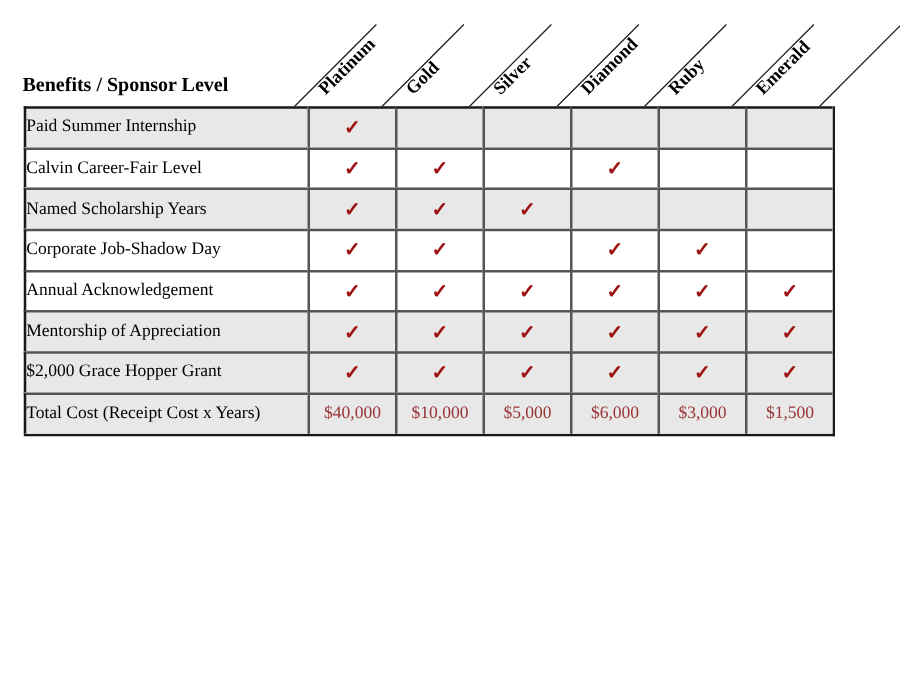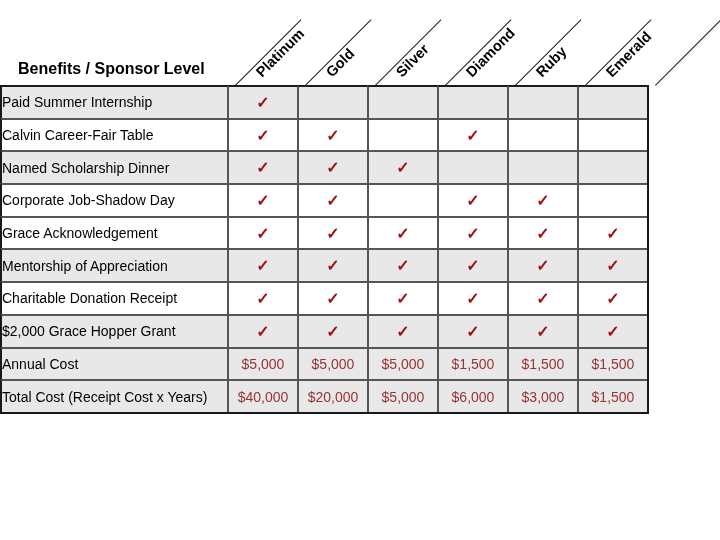--- a/index.html
+++ b/index.html
@@ -11,21 +11,21 @@
     --frame: #1a1a1a;
     --line: #1c1c1c;
     --text: #000000;
   }
   .slide {
     position: relative;
     width: 720px;
     height: 540px;
     background: #ffffff;
     overflow: hidden;
-    font-family: Liberation Sans, sans-serif;
+    font-family: Liberation Serif, serif;
     color: var(--text);
   }
   .corner-title {
     position: absolute;
     left: 18px;
     top: 60px;
     font-size: 16px;
     font-weight: bold;
     white-space: nowrap;
   }
@@ -51,21 +51,21 @@
     top: -5px;
     transform: translateY(-100%) rotate(-45deg);
     transform-origin: 0 100%;
     font-size: 14.5px;
     font-weight: bold;
     white-space: nowrap;
   }
   
   table.matrix {
     position: absolute;
-    left: 0;
+    left: 19px;
     top: 85px;
     border-collapse: separate;
     border-spacing: 0;
     table-layout: fixed;
     border-right: 2px solid var(--frame);
     border-bottom: 2px solid var(--frame);
   }
   table.matrix td {
     box-sizing: border-box;
     height: 32.7px;
@@ -147,95 +147,77 @@
         <tr class="shaded">
       <td class="benefit">Paid Summer Internship</td>
       <td class="val check">✓</td>
       <td class="val"></td>
       <td class="val"></td>
       <td class="val"></td>
       <td class="val"></td>
       <td class="val"></td>
     </tr>
         <tr>
-      <td class="benefit">Calvin Career-Fair Table</td>
-      <td class="val check">✓</td>
-      <td class="val check">✓</td>
-      <td class="val"></td>
-      <td class="val check">✓</td>
-      <td class="val"></td>
-      <td class="val"></td>
-    </tr>
-        <tr class="shaded">
-      <td class="benefit">Named Scholarship Dinner</td>
+      <td class="benefit">Calvin Career-Fair Level</td>
+      <td class="val check">✓</td>
+      <td class="val check">✓</td>
+      <td class="val"></td>
+      <td class="val check">✓</td>
+      <td class="val"></td>
+      <td class="val"></td>
+    </tr>
+        <tr class="shaded">
+      <td class="benefit">Named Scholarship Years</td>
       <td class="val check">✓</td>
       <td class="val check">✓</td>
       <td class="val check">✓</td>
       <td class="val"></td>
       <td class="val"></td>
       <td class="val"></td>
     </tr>
         <tr>
       <td class="benefit">Corporate Job-Shadow Day</td>
       <td class="val check">✓</td>
       <td class="val check">✓</td>
       <td class="val"></td>
       <td class="val check">✓</td>
       <td class="val check">✓</td>
       <td class="val"></td>
     </tr>
         <tr>
-      <td class="benefit">Grace Acknowledgement</td>
+      <td class="benefit">Annual Acknowledgement</td>
       <td class="val check">✓</td>
       <td class="val check">✓</td>
       <td class="val check">✓</td>
       <td class="val check">✓</td>
       <td class="val check">✓</td>
       <td class="val check">✓</td>
     </tr>
         <tr class="shaded">
       <td class="benefit">Mentorship of Appreciation</td>
       <td class="val check">✓</td>
       <td class="val check">✓</td>
       <td class="val check">✓</td>
       <td class="val check">✓</td>
       <td class="val check">✓</td>
       <td class="val check">✓</td>
     </tr>
-        <tr>
-      <td class="benefit">Charitable Donation Receipt</td>
-      <td class="val check">✓</td>
-      <td class="val check">✓</td>
-      <td class="val check">✓</td>
-      <td class="val check">✓</td>
-      <td class="val check">✓</td>
-      <td class="val check">✓</td>
-    </tr>
         <tr class="shaded">
       <td class="benefit">$2,000 Grace Hopper Grant</td>
       <td class="val check">✓</td>
       <td class="val check">✓</td>
       <td class="val check">✓</td>
       <td class="val check">✓</td>
       <td class="val check">✓</td>
       <td class="val check">✓</td>
-    </tr>
-        <tr class="shaded">
-      <td class="benefit">Annual Cost</td>
-      <td class="val">$5,000</td>
-      <td class="val">$5,000</td>
-      <td class="val">$5,000</td>
-      <td class="val">$1,500</td>
-      <td class="val">$1,500</td>
-      <td class="val">$1,500</td>
     </tr>
         <tr class="shaded">
       <td class="benefit">Total Cost (Receipt Cost x Years)</td>
       <td class="val">$40,000</td>
-      <td class="val">$20,000</td>
+      <td class="val">$10,000</td>
       <td class="val">$5,000</td>
       <td class="val">$6,000</td>
       <td class="val">$3,000</td>
       <td class="val">$1,500</td>
     </tr>
       </tbody>
   </table>
 
 </div>
 

